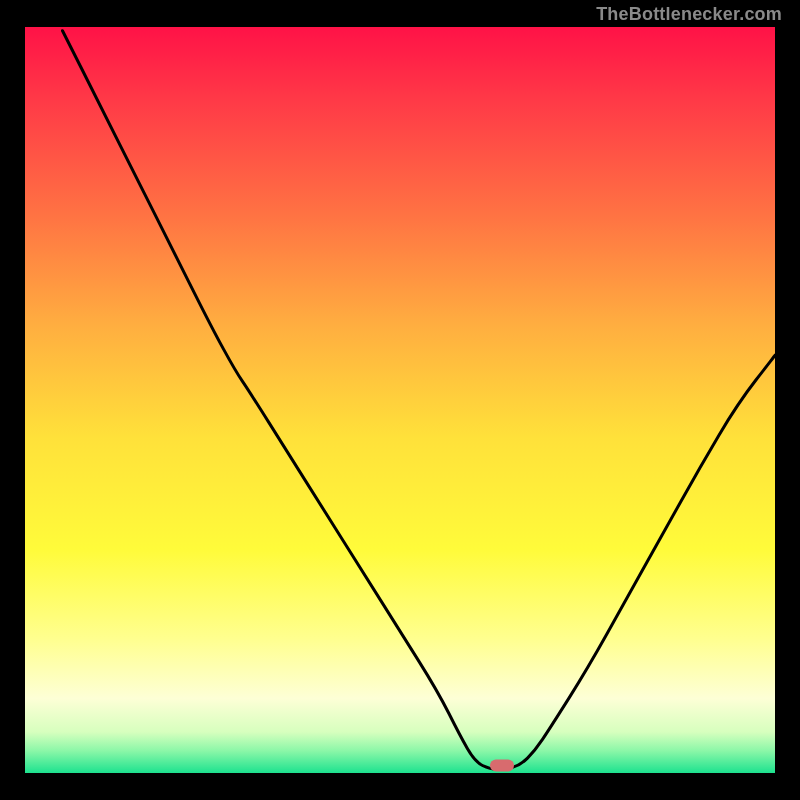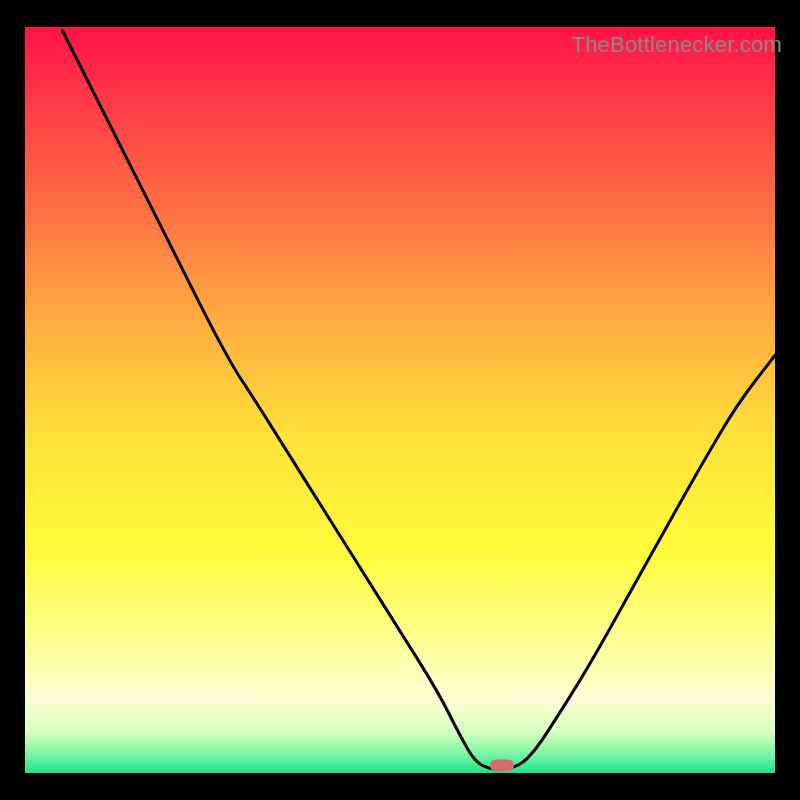--- a/index.html
+++ b/index.html
@@ -16,26 +16,25 @@
     top: 0;
     width: 800px;
     height: 800px;
     background: #000;
   }
   .watermark {
     position: absolute;
     top: 4px;
     right: 18px;
     font-family: Arial, Helvetica, sans-serif;
-    font-size: 22px;
-    font-weight: normal;
+    font-size: 18px;
+    font-weight: bold;
     color: #8a8a8a;
     letter-spacing: 0.2px;
     z-index: 10;
-    margin-top: 28px;
   }
   svg {
     position: absolute;
     left: 0;
     top: 0;
   }
 </style>
 </head>
 <body>
 

